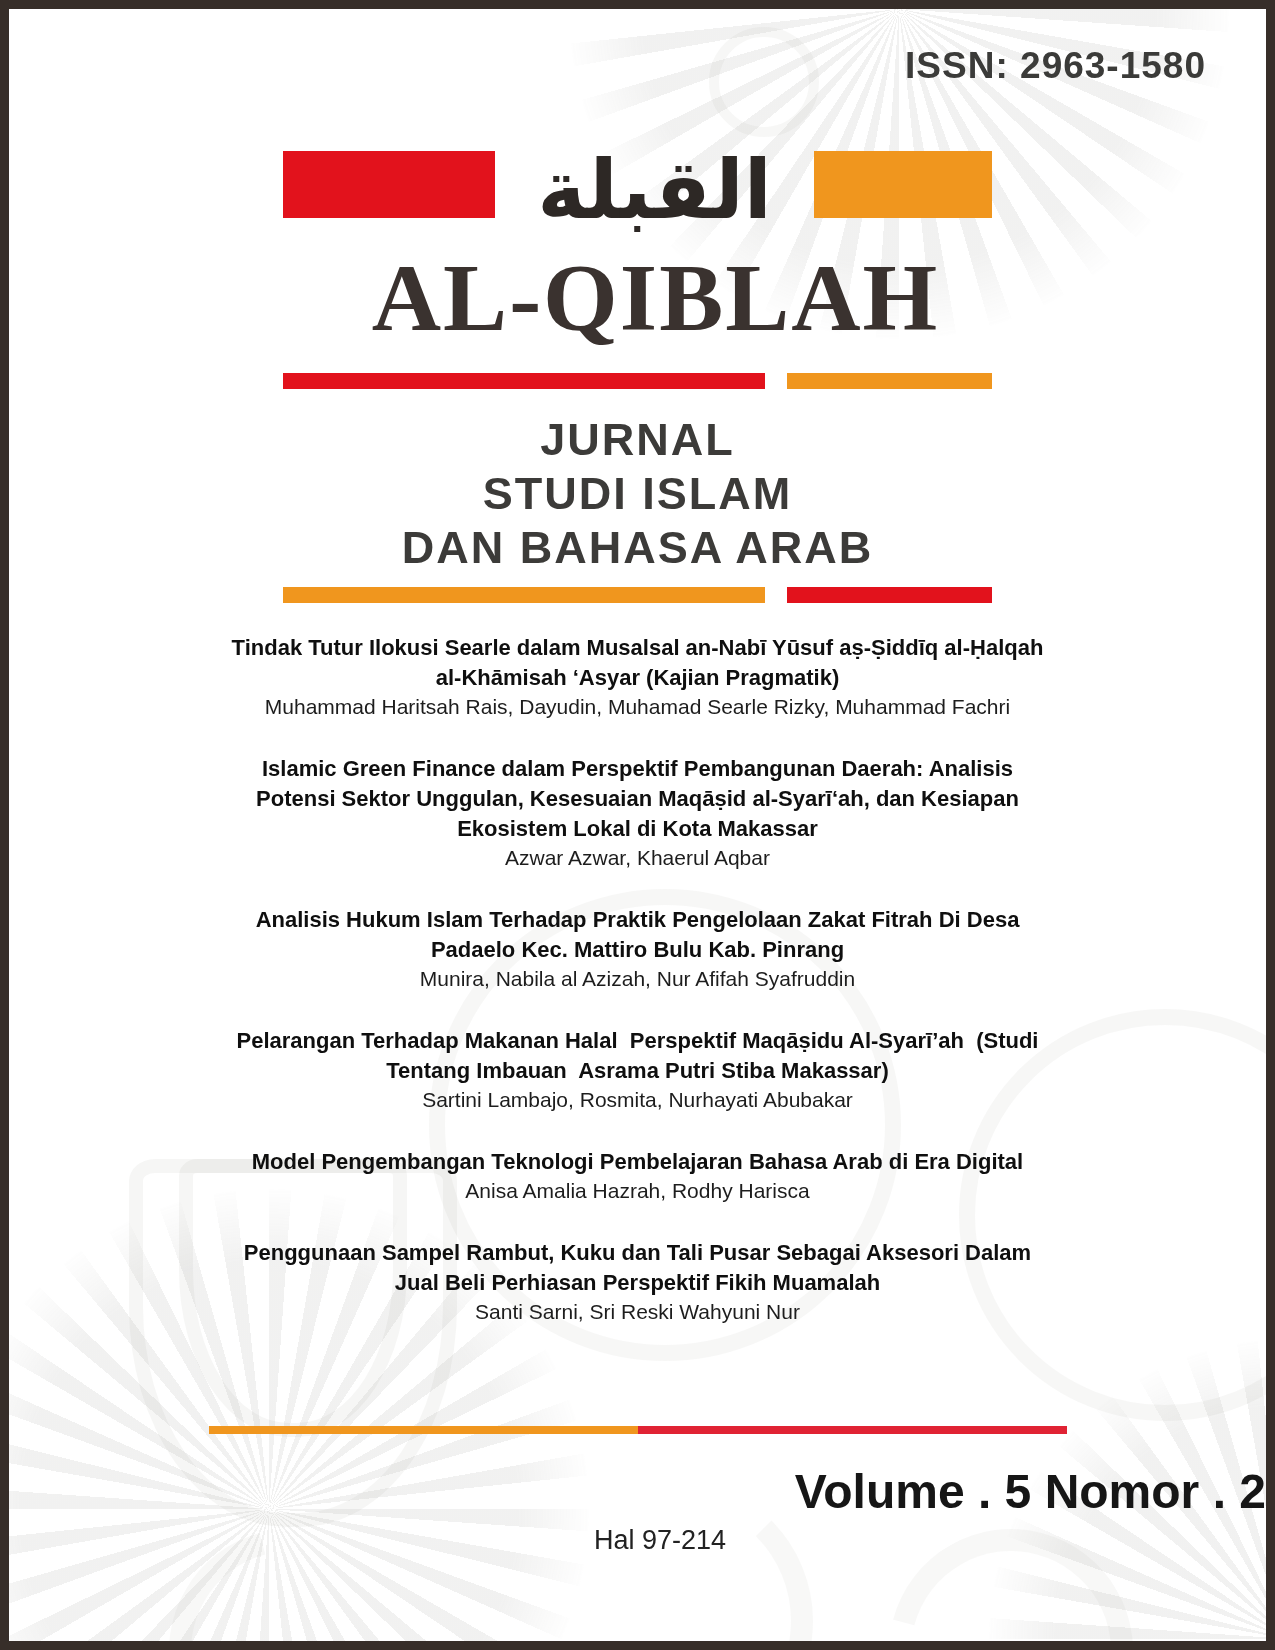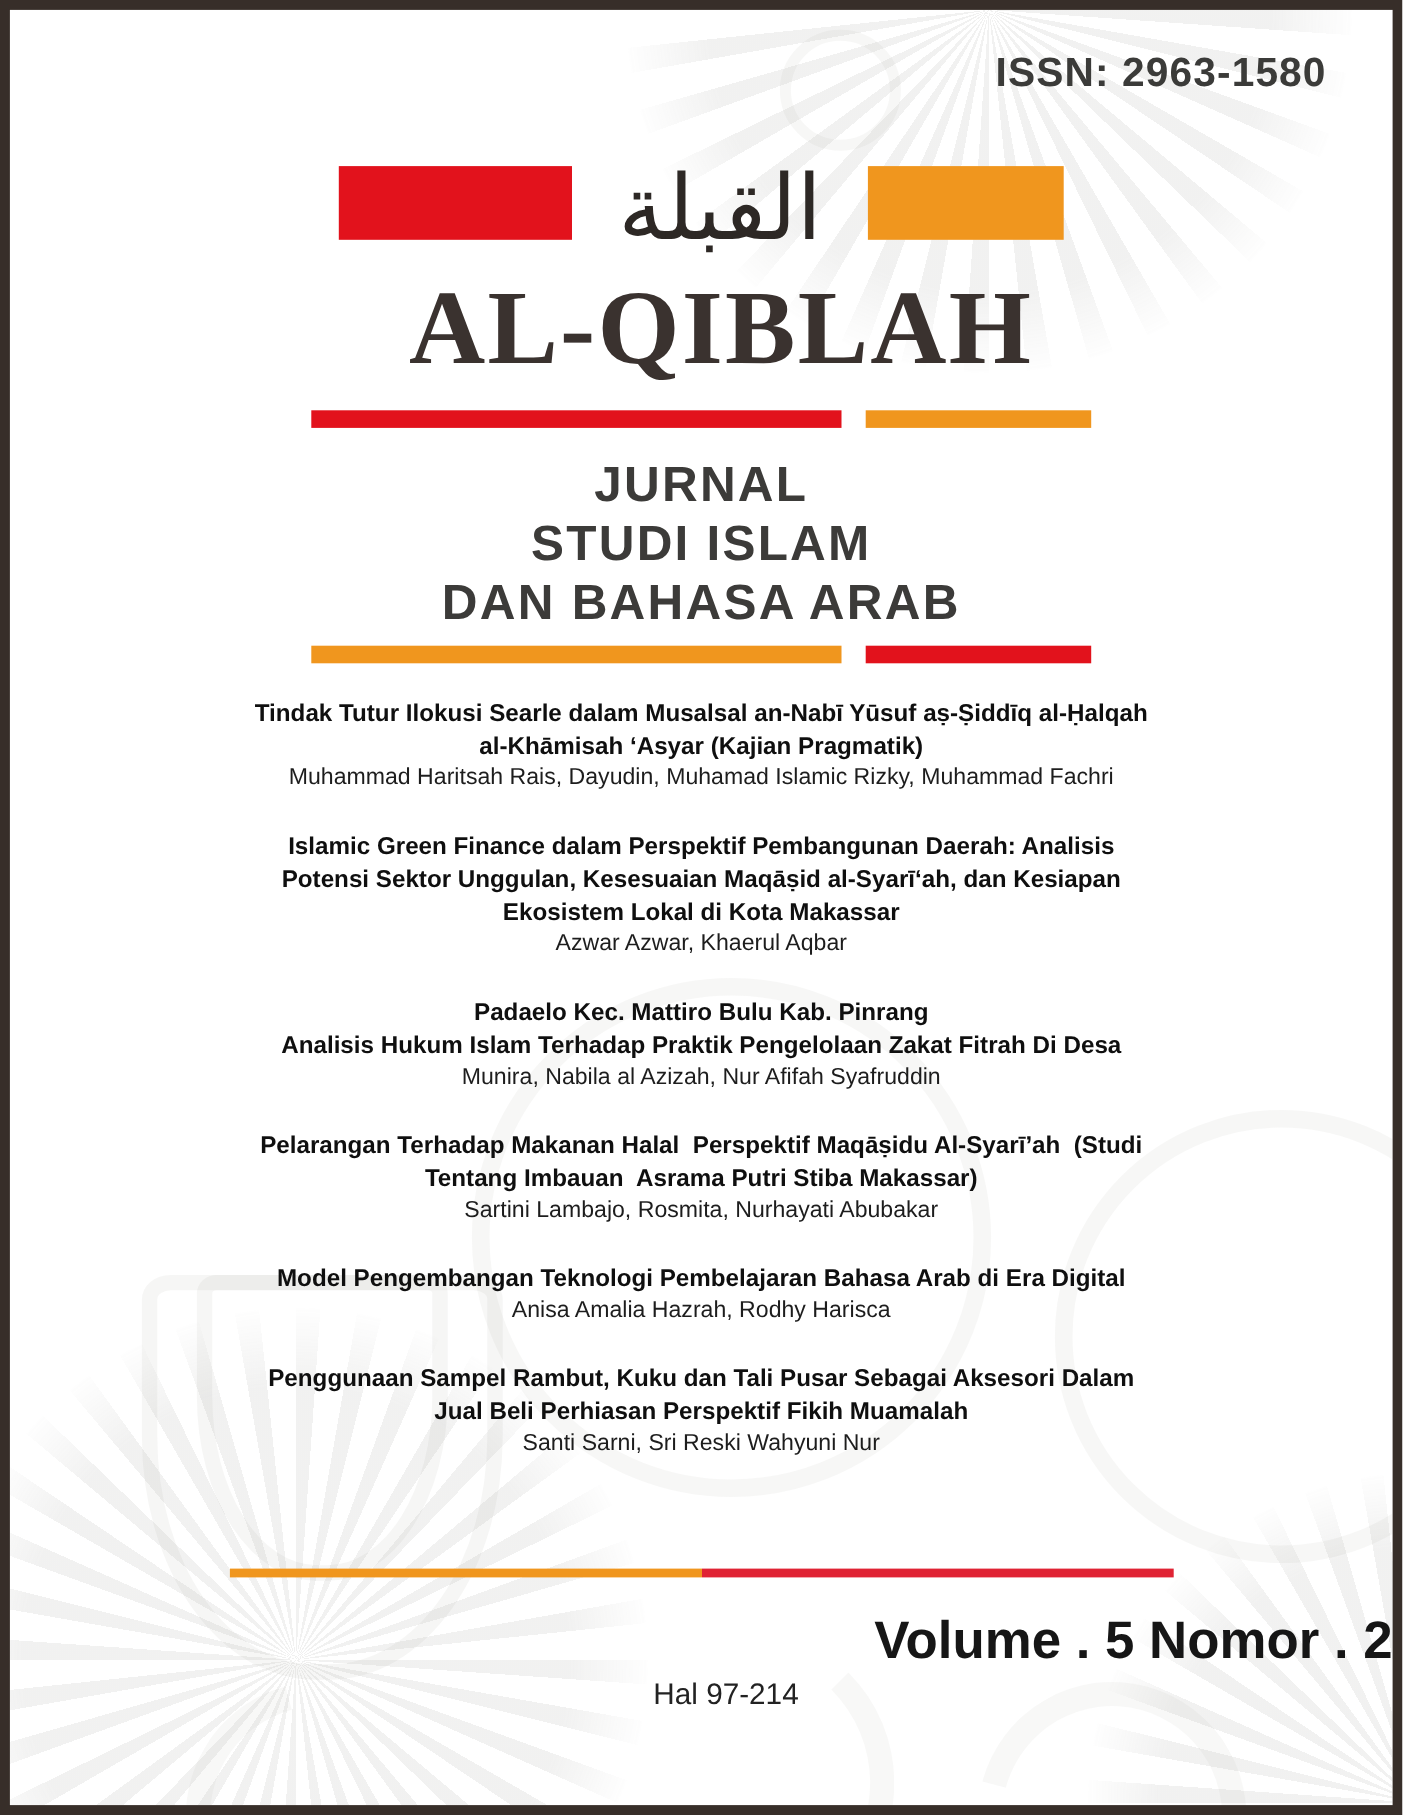--- a/index.html
+++ b/index.html
@@ -36,21 +36,21 @@
     font-size:37px;font-weight:700;letter-spacing:1px;color:#3b3b39;
   }
   .logo-row{
     margin-top:52px;display:flex;align-items:center;justify-content:center;gap:42px;
   }
   .bar-block{height:67px;}
   .bar-block.red{width:212px;}
   .bar-block.orange{width:178px;}
   .arabic{
     font-size:82px;line-height:1.1;color:#2d2825;
-    font-family:"DejaVu Sans", sans-serif;font-weight:400;
+    font-family:"DejaVu Sans", sans-serif;font-weight:700;
     transform:translateY(6px);
   }
   .main-title{
     margin-top:16px;text-align:center;
     font-family:"Liberation Serif", serif;font-weight:700;
     font-size:96px;letter-spacing:2px;color:#3a322f;line-height:1.1;padding-left:36px;
   }
   .divider{display:flex;justify-content:center;align-items:center;gap:22px;}
   .divider .seg{height:16px;}
   .divider .long{width:482px;}
@@ -123,33 +123,33 @@
     <div class="divider div2">
       <div class="seg long" style="background:#f0961e;"></div>
       <div class="seg short" style="background:#e2121c;"></div>
     </div>
 
     <div class="articles">
 
       <div class="article">
         <div class="t-line">Tindak Tutur Ilokusi Searle dalam Musalsal an-Nabī Yūsuf aṣ-Ṣiddīq al-Ḥalqah</div>
         <div class="t-line">al-Khāmisah ‘Asyar (Kajian Pragmatik)</div>
-        <div class="authors">Muhammad Haritsah Rais, Dayudin, Muhamad Islamic Rizky, Muhammad Fachri</div>
+        <div class="authors">Muhammad Haritsah Rais, Dayudin, Muhamad Searle Rizky, Muhammad Fachri</div>
       </div>
 
       <div class="article">
         <div class="t-line">Islamic Green Finance dalam Perspektif Pembangunan Daerah: Analisis</div>
         <div class="t-line">Potensi Sektor Unggulan, Kesesuaian Maqāṣid al-Syarī‘ah, dan Kesiapan</div>
         <div class="t-line">Ekosistem Lokal di Kota Makassar</div>
         <div class="authors">Azwar Azwar, Khaerul Aqbar</div>
       </div>
 
       <div class="article">
+        <div class="t-line">Analisis Hukum Islam Terhadap Praktik Pengelolaan Zakat Fitrah Di Desa</div>
         <div class="t-line">Padaelo Kec. Mattiro Bulu Kab. Pinrang</div>
-        <div class="t-line">Analisis Hukum Islam Terhadap Praktik Pengelolaan Zakat Fitrah Di Desa</div>
         <div class="authors">Munira, Nabila al Azizah, Nur Afifah Syafruddin</div>
       </div>
 
       <div class="article">
         <div class="t-line">Pelarangan Terhadap Makanan Halal  Perspektif Maqāṣidu Al-Syarī’ah  (Studi</div>
         <div class="t-line">Tentang Imbauan  Asrama Putri Stiba Makassar)</div>
         <div class="authors">Sartini Lambajo, Rosmita, Nurhayati Abubakar</div>
       </div>
 
       <div class="article">

